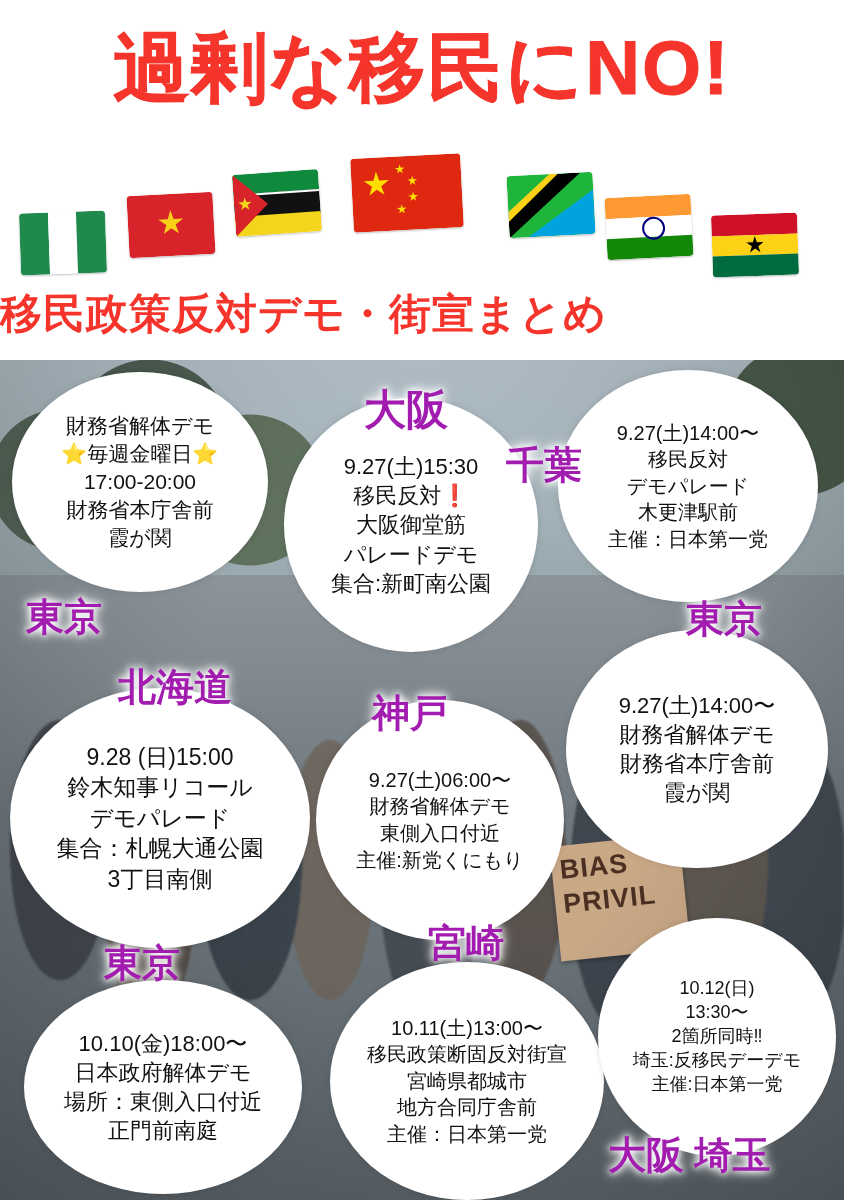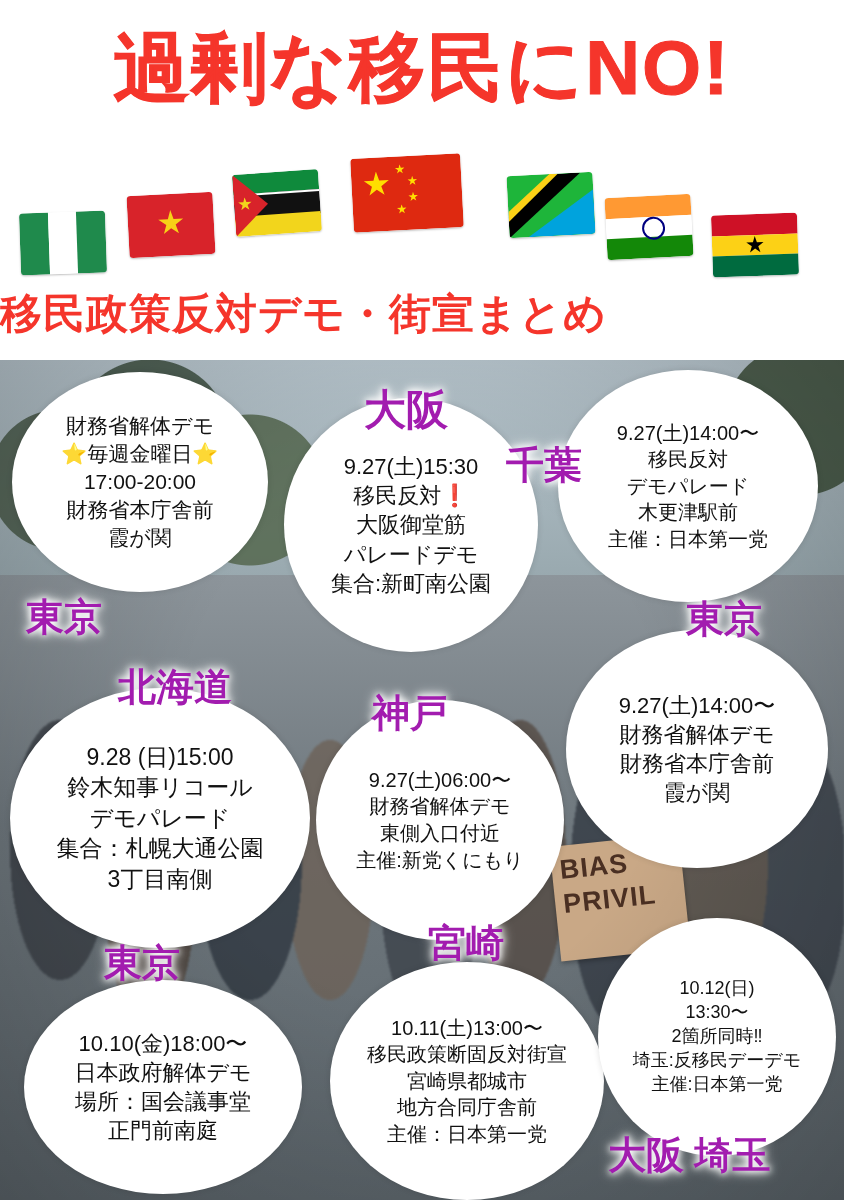--- a/index.html
+++ b/index.html
@@ -290,21 +290,21 @@
     <div class="line">9.27(土)06:00〜</div>
     <div class="line">財務省解体デモ</div>
     <div class="line">東側入口付近</div>
     <div class="line">主催:新党くにもり</div>
   </div>
   <div class="city" style="left:372px; top:688px;">神戸</div>
 
   <div class="bubble" style="left:24px; top:980px; width:278px; height:214px; font-size:22px;">
     <div class="line">10.10(金)18:00〜</div>
     <div class="line">日本政府解体デモ</div>
-    <div class="line">場所：国会議事堂</div>
+    <div class="line">場所：東側入口付近</div>
     <div class="line">正門前南庭</div>
   </div>
   <div class="city" style="left:104px; top:938px;">東京</div>
 
   <div class="bubble" style="left:330px; top:962px; width:274px; height:238px; font-size:20px;">
     <div class="line">10.11(土)13:00〜</div>
     <div class="line">移民政策断固反対街宣</div>
     <div class="line">宮崎県都城市</div>
     <div class="line">地方合同庁舎前</div>
     <div class="line">主催：日本第一党</div>

